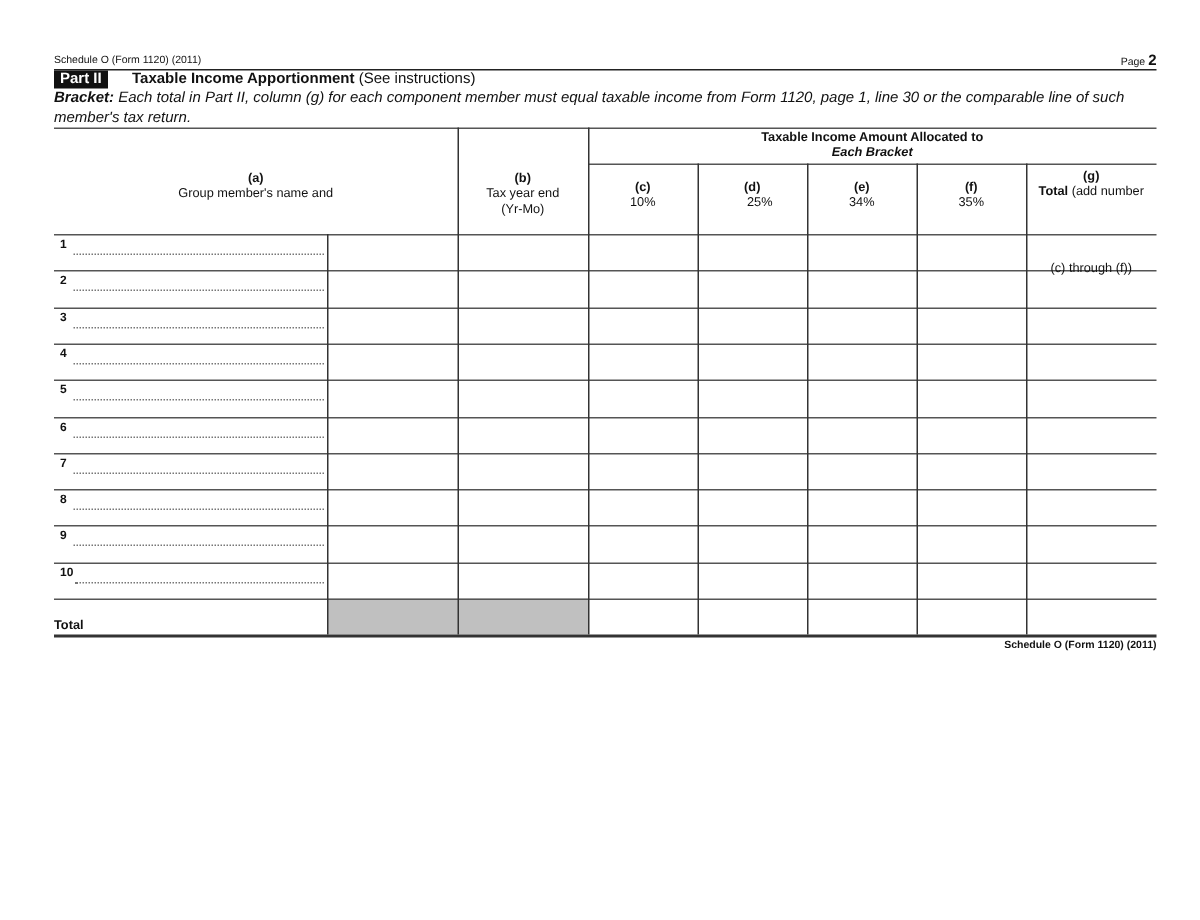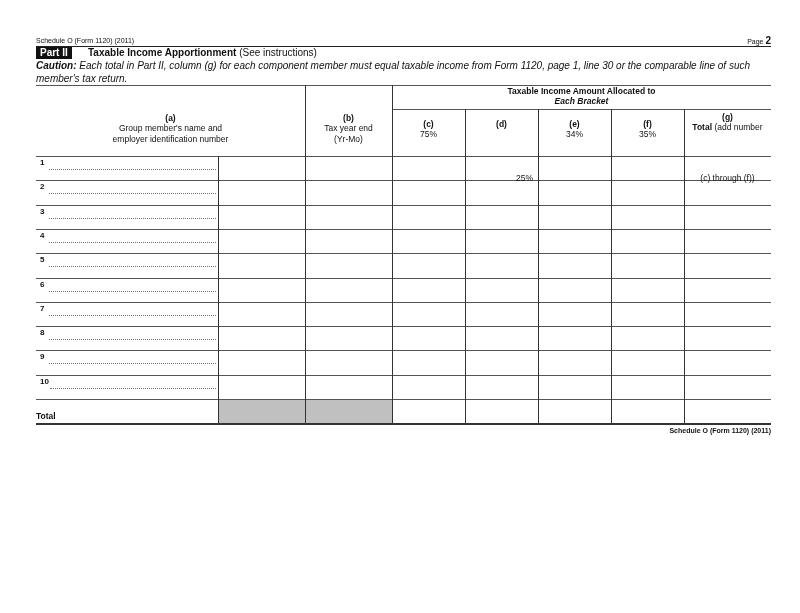--- a/index.html
+++ b/index.html
@@ -26,21 +26,21 @@
   .total-label { position:absolute; font-size:8.5px; font-weight:bold; }
 </style>
 </head>
 <body>
 
 <div class="abs hdr-small">Schedule O (Form 1120) (2011)</div>
 <div class="abs page-no"><span>Page</span> <b>2</b></div>
 <div class="abs topline"></div>
 <div class="abs part-label">Part II</div>
 <div class="abs part-title"><b>Taxable Income Apportionment</b> <span>(See instructions)</span></div>
-<div class="abs caution"><b>Caution:</b> <span>Each total in Part II, column (g) for each component member must equal taxable income from Form 1120, page 1, line 30 or the comparable line of such member's tax return.</span></div>
+<div class="abs caution"><b>Bracket:</b> <span>Each total in Part II, column (g) for each component member must equal taxable income from Form 1120, page 1, line 30 or the comparable line of such member's tax return.</span></div>
 
 <div class="abs grid" id="grid">
     <div class="shade" style="left: 182px; top: 314px; width: 174px; height: 24px;"></div>
     <div class="hline" style="top: 0px; width: 735px;"></div>
     <div class="hline" style="top: 24px; left: 356px; width: 379px;"></div>
     <div class="hline" style="top: 71px; width: 735px;"></div>
     <div class="hline" style="top: 95.3px; width: 735px;"></div>
     <div class="hline" style="top: 119.6px; width: 735px;"></div>
     <div class="hline" style="top: 143.9px; width: 735px;"></div>
     <div class="hline" style="top: 168.2px; width: 735px;"></div>
@@ -55,28 +55,27 @@
     <div class="vline" style="left: 269px; top: 0px; height: 338px;"></div>
     <div class="vline" style="left: 356px; top: 0px; height: 338px;"></div>
     <div class="vline" style="left: 429px; top: 24px; height: 314px;"></div>
     <div class="vline" style="left: 502px; top: 24px; height: 314px;"></div>
     <div class="vline" style="left: 575px; top: 24px; height: 314px;"></div>
     <div class="vline" style="left: 648px; top: 24px; height: 314px;"></div>
     <div class="hdr-cell" style="left: 356px; width: 379px; top: 1px; font-weight: bold;">Taxable Income Amount Allocated to</div>
     <div class="hdr-cell" style="left: 356px; width: 379px; top: 11px; font-weight: bold; font-style: italic;">Each Bracket</div>
     <div class="hdr-cell" style="left: 0px; width: 269px; top: 28px; font-weight: bold;">(a)</div>
     <div class="hdr-cell" style="left: 0px; width: 269px; top: 38px;">Group member's name and</div>
-    <div class="hdr-cell" style="left: 0px; width: 269px; top: 49px;">employer identification number</div>
     <div class="hdr-cell" style="left: 269px; width: 87px; top: 28px; font-weight: bold;">(b)</div>
     <div class="hdr-cell" style="left: 269px; width: 87px; top: 38px;">Tax year end</div>
     <div class="hdr-cell" style="left: 269px; width: 87px; top: 49px;">(Yr-Mo)</div>
     <div class="hdr-cell" style="left: 356px; width: 73px; top: 34px; font-weight: bold;">(c)</div>
-    <div class="hdr-cell" style="left: 356px; width: 73px; top: 44px;">75%</div>
+    <div class="hdr-cell" style="left: 356px; width: 73px; top: 44px;">10%</div>
     <div class="hdr-cell" style="left: 429px; width: 73px; top: 34px; font-weight: bold;">(d)</div>
-    <div class="hdr-cell" style="left: 452px; width: 73px; top: 44px; margin-top: 44px;">25%</div>
+    <div class="hdr-cell" style="left: 434px; width: 73px; top: 44px;">25%</div>
     <div class="hdr-cell" style="left: 502px; width: 73px; top: 34px; font-weight: bold;">(e)</div>
     <div class="hdr-cell" style="left: 502px; width: 73px; top: 44px;">34%</div>
     <div class="hdr-cell" style="left: 575px; width: 73px; top: 34px; font-weight: bold;">(f)</div>
     <div class="hdr-cell" style="left: 575px; width: 73px; top: 44px;">35%</div>
     <div class="hdr-cell" style="left: 648px; width: 87px; top: 27px; font-weight: bold;">(g)</div>
     <div class="hdr-cell" style="left: 648px; width: 87px; top: 37px;"><b>Total</b> <span>(add number</span></div>
     <div class="hdr-cell" style="left: 648px; width: 87px; top: 48px; margin-top: 40px;">(c) through (f))</div>
     <div class="row-num" style="left: 4px; top: 73px;">1</div>
     <div class="dots" style="left: 13px; top: 84px; width: 167px;"></div>
     <div class="cell" style="position: absolute; left: 182px; top: 71px; width: 87px; height: 24.3px;"></div>

